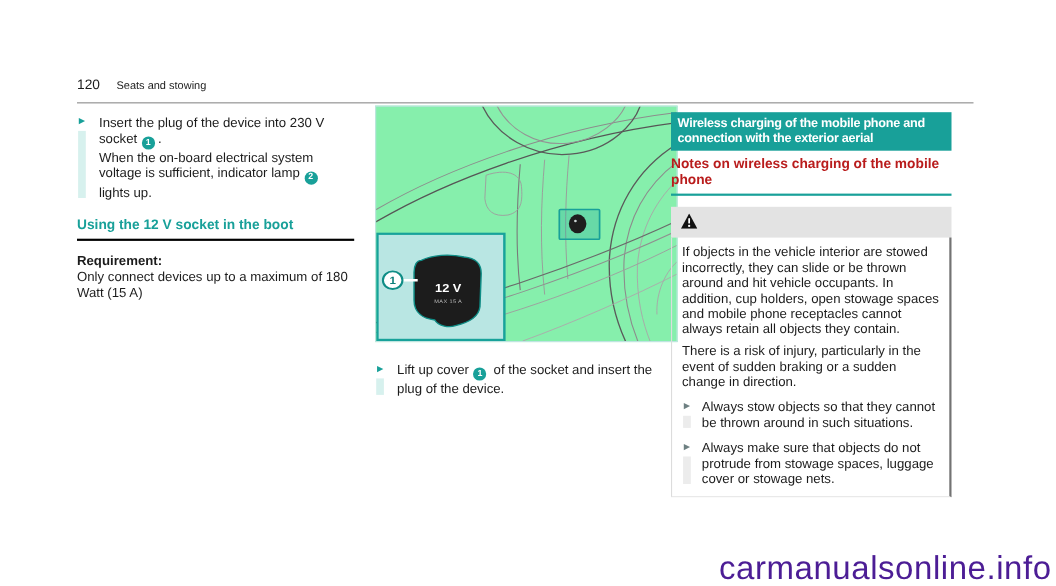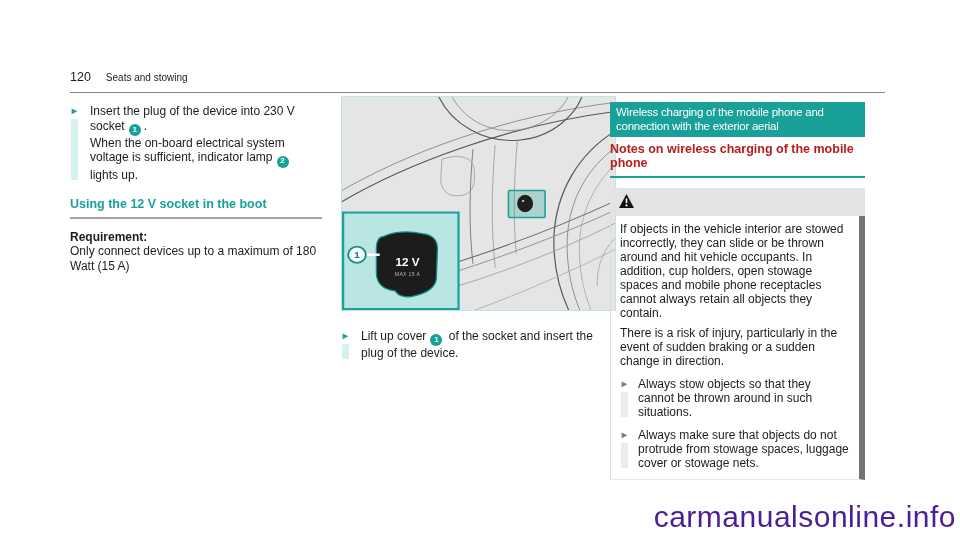--- a/index.html
+++ b/index.html
@@ -34,52 +34,52 @@
   .callout {
     display:inline-flex; width:12px; height:12px; border-radius:50%;
     background:#18a099; color:#fff; font-size:8px; font-weight:bold;
     align-items:center; justify-content:center; vertical-align:-2px;
     margin:0 3px 0 4px;
   }
 
   
   .teal-heading {
     color:#18a099; font-weight:bold; font-size:12.5px; line-height:14.5px;
-    border-bottom:2px solid #a3a3a3; padding-bottom:5px; margin-top:15px;
+    border-bottom:2px solid #000000; padding-bottom:5px; margin-top:15px;
   }
   .requirement { margin-top:11px; }
   .bold { font-weight:bold; }
 
   
   .figure-box {
     position:absolute; left:341px; top:96px; width:275px; height:215px;
-    border:1.5px solid #bfe4e1; box-sizing:border-box; background:#e5e5e5;
+    border:1.5px solid #bfe4e1; box-sizing:border-box; background:#86efac;
   }
   .figure-box svg { display:block; width:100%; height:100%; }
   .figure-box text { font-family:"Liberation Sans", sans-serif; }
 
   
   .section-header {
-    background:#18a099; color:#fff; font-weight:normal;
+    background:#18a099; color:#fff; font-weight:bold;
     font-size:11.5px; line-height:13.5px; letter-spacing:-0.25px;
     padding:4px 6px;
   }
   .subheading {
     color:#b91c1c; font-weight:bold; font-size:12.5px; line-height:13.5px;
     margin-top:6px; border-bottom:2px solid #18a099; padding-bottom:6px;
   }
   .warning-box { margin-top:10px; }
   .warning-header {
     background:#e3e3e3; padding:5px 9px 4px 9px;
     display:flex; align-items:flex-start;
   }
   .warning-icon { flex:0 0 15px; margin-right:9px; margin-top:1px; }
   .warning-title { font-size:12px; line-height:14px; }
   .warning-body {
-    border-left:1px solid #dcdcdc; border-right:6px solid #737373; border-bottom:1px solid #e7e7e7;
+    border-left:1px solid #dcdcdc; border-right:2px solid #737373; border-bottom:1px solid #e7e7e7;
     padding:6px 9px 9px 9px; font-size:12px; line-height:14px;
   }
   .warning-body p { margin:0 0 6px 0; }
   .warning-body .bullet { margin-top:9px; }
   .warning-body .bullet .marker { margin-right:9px; }
 
   
   .watermark {
     position:absolute; right:4px; bottom:0px;
     font-size:30px; line-height:32px; color:#4c1d95; letter-spacing:0.5px;

